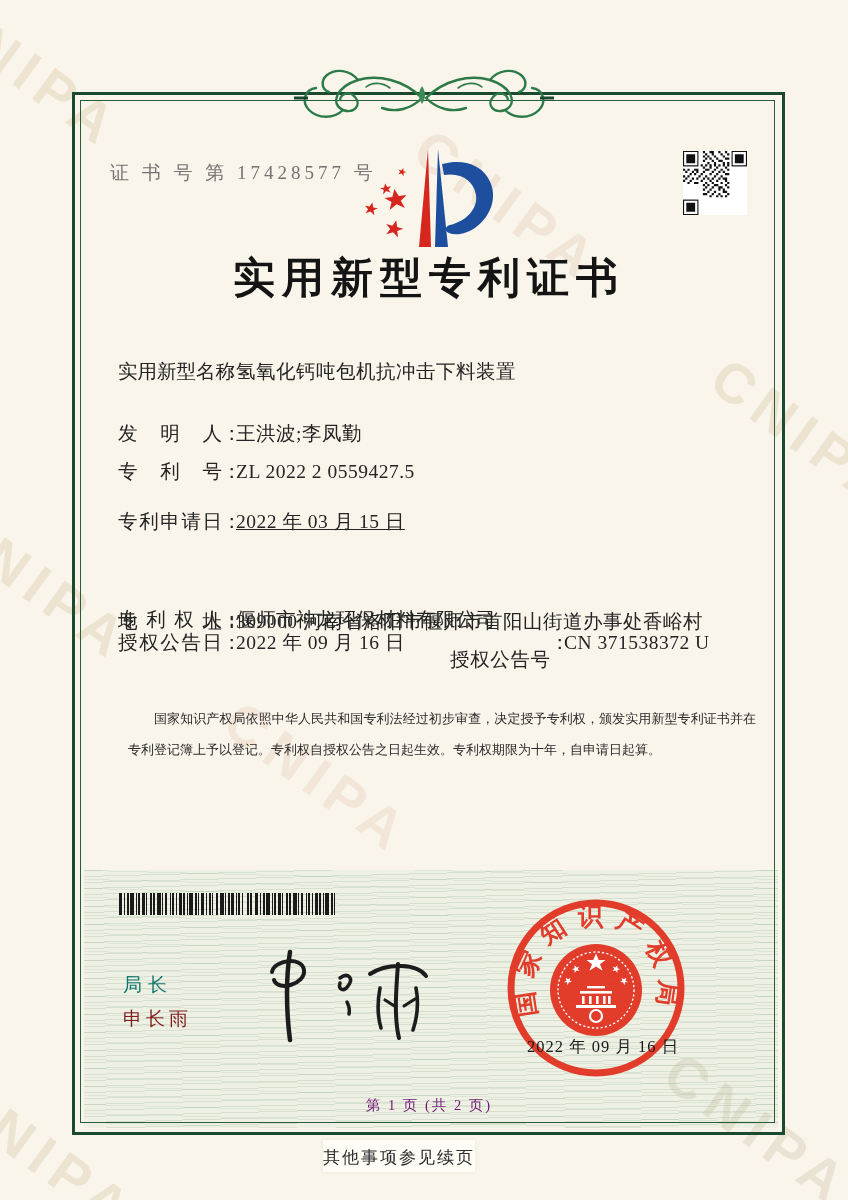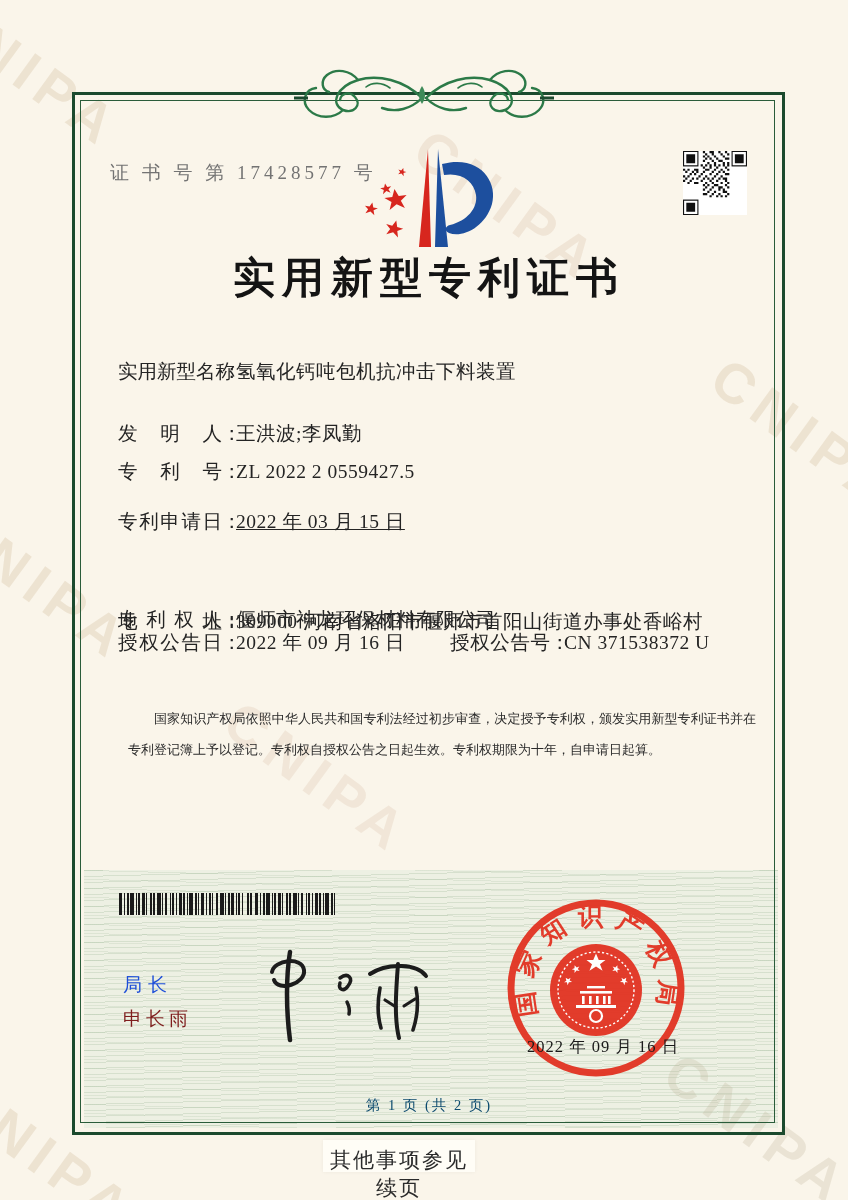--- a/index.html
+++ b/index.html
@@ -37,38 +37,38 @@
 
   .title{left:0;top:250px;width:858px;text-align:center;font-size:42px;font-weight:bold;
          letter-spacing:7px;color:#141414;z-index:3;}
 
   .frow{left:118px;width:640px;font-size:19.5px;color:#242424;z-index:3;white-space:nowrap;}
   .flabel{display:inline-block;width:104px;text-align:justify;text-align-last:justify;
           vertical-align:top;}
   .fcolon{display:inline-block;width:14px;}
   .fvalue{letter-spacing:0.5px;}
   .fpair2{position:absolute;left:332px;top:0;white-space:nowrap;}
-  .fpair2 .flabel{width:100px;}
+  .fpair2 .flabel{width:100px;margin-top:17px;}
 
   .paras{left:118px;top:703px;width:628px;font-size:13px;line-height:31px;
          color:#2b2b2b;z-index:3;text-align:justify;margin-left:10px;}
   .paras p{margin:0;text-indent:2em;}
 
   .barcode{left:119px;top:893px;z-index:3;}
   .seal{left:501px;top:893px;z-index:3;}
   .seal-date{left:527px;top:1036px;width:170px;font-size:16.5px;letter-spacing:1px;
              color:#1a1a1a;z-index:4;white-space:nowrap;}
-  .signer-title{left:123px;top:972px;font-size:19px;letter-spacing:6px;color:#1d4ed8;z-index:3;}
+  .signer-title{left:123px;top:972px;font-size:19px;letter-spacing:6px;color:#0f766e;z-index:3;}
   .signer-name{left:123px;top:1006px;font-size:19px;letter-spacing:4px;color:#7f1d1d;z-index:3;}
   .signature{left:252px;top:948px;z-index:3;}
 
   .page-footer{left:329px;top:1096px;width:200px;text-align:center;font-size:14.5px;
-               letter-spacing:2px;color:#0c4a6e;z-index:3;}
+               letter-spacing:2px;color:#701a75;z-index:3;}
   .cont-note{left:323px;top:1140px;width:152px;height:26px;background:#fffdf6;
-             text-align:center;font-size:21px;letter-spacing:2px;color:#2b2b2b;
+             text-align:center;font-size:17px;letter-spacing:2px;color:#2b2b2b;
              padding-top:6px;z-index:3;box-shadow:0 0 4px rgba(0,0,0,0.05);}
 </style>
 </head>
 <body>
 
 <div class="page">
 
   <div class="abs guilloche"></div>
 
   <div class="wm" style="left:-40px;top:-18px;">CNIPA</div>

